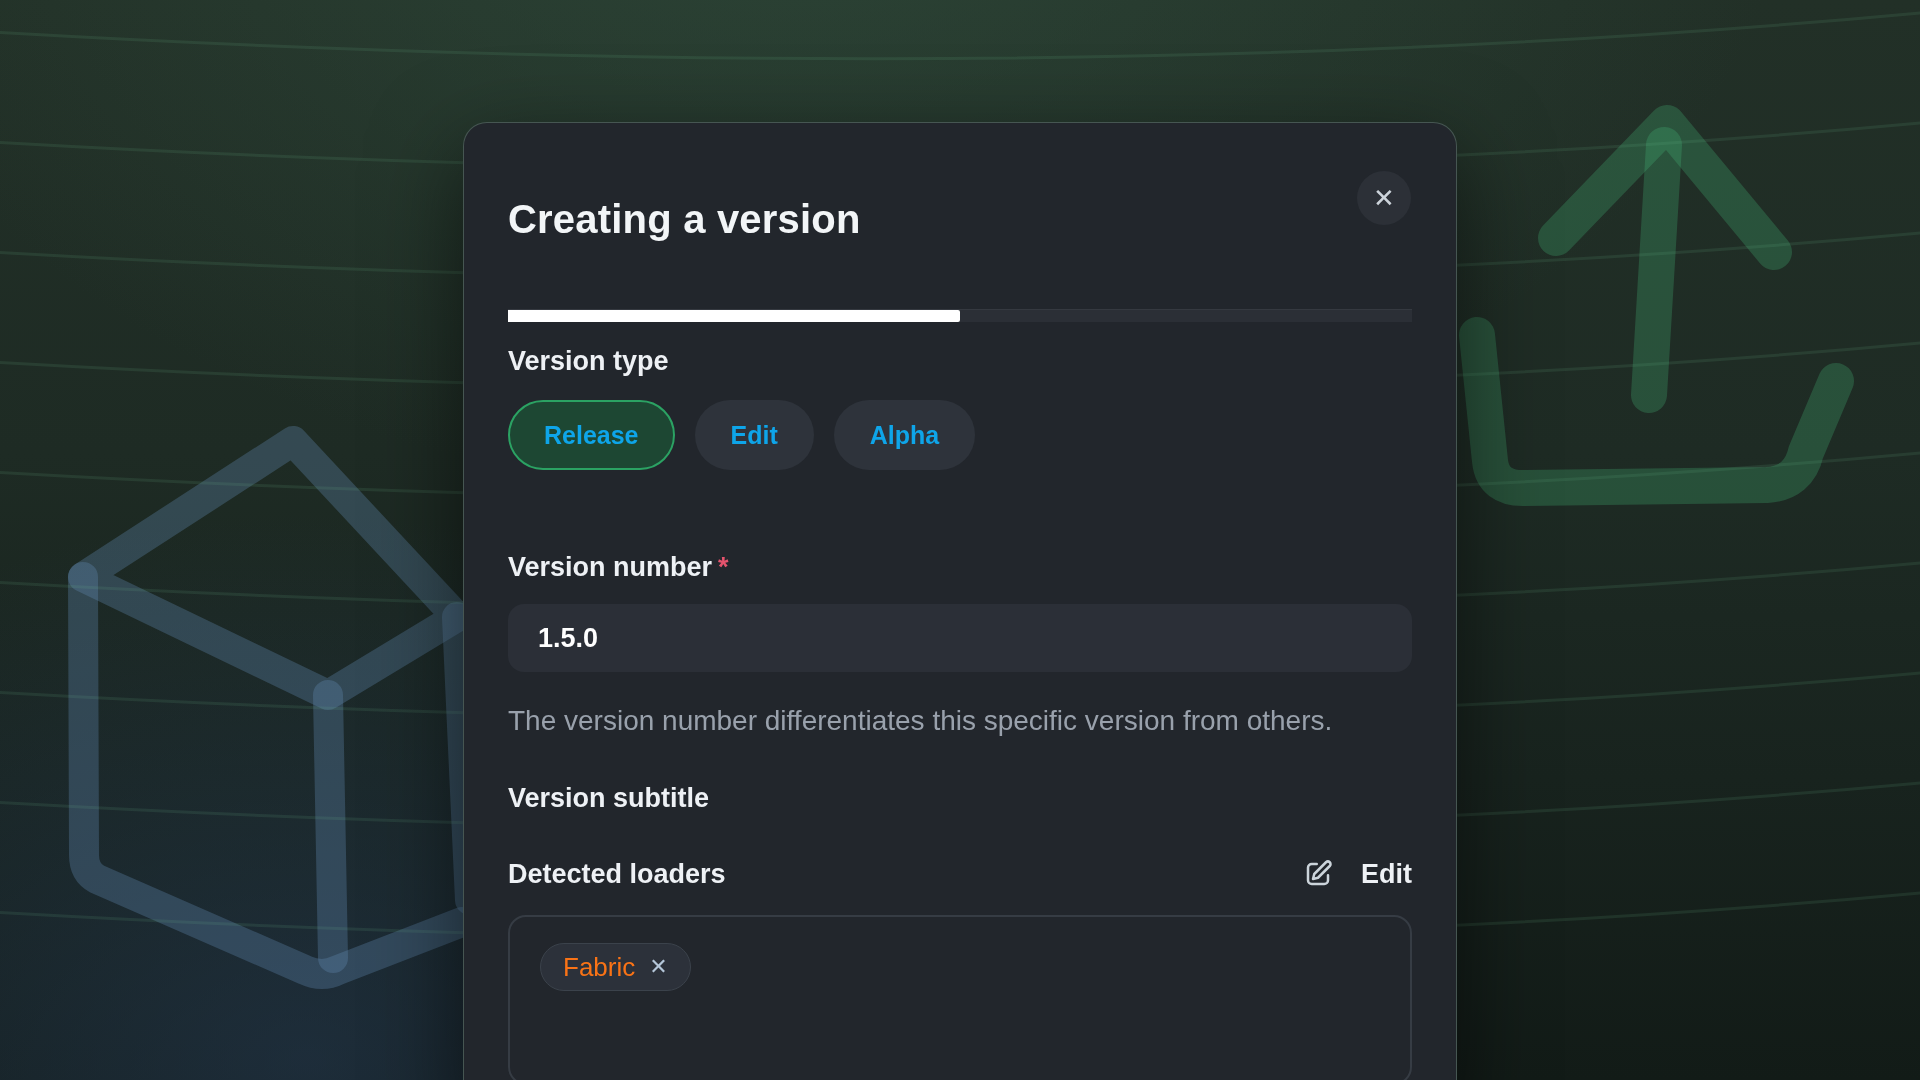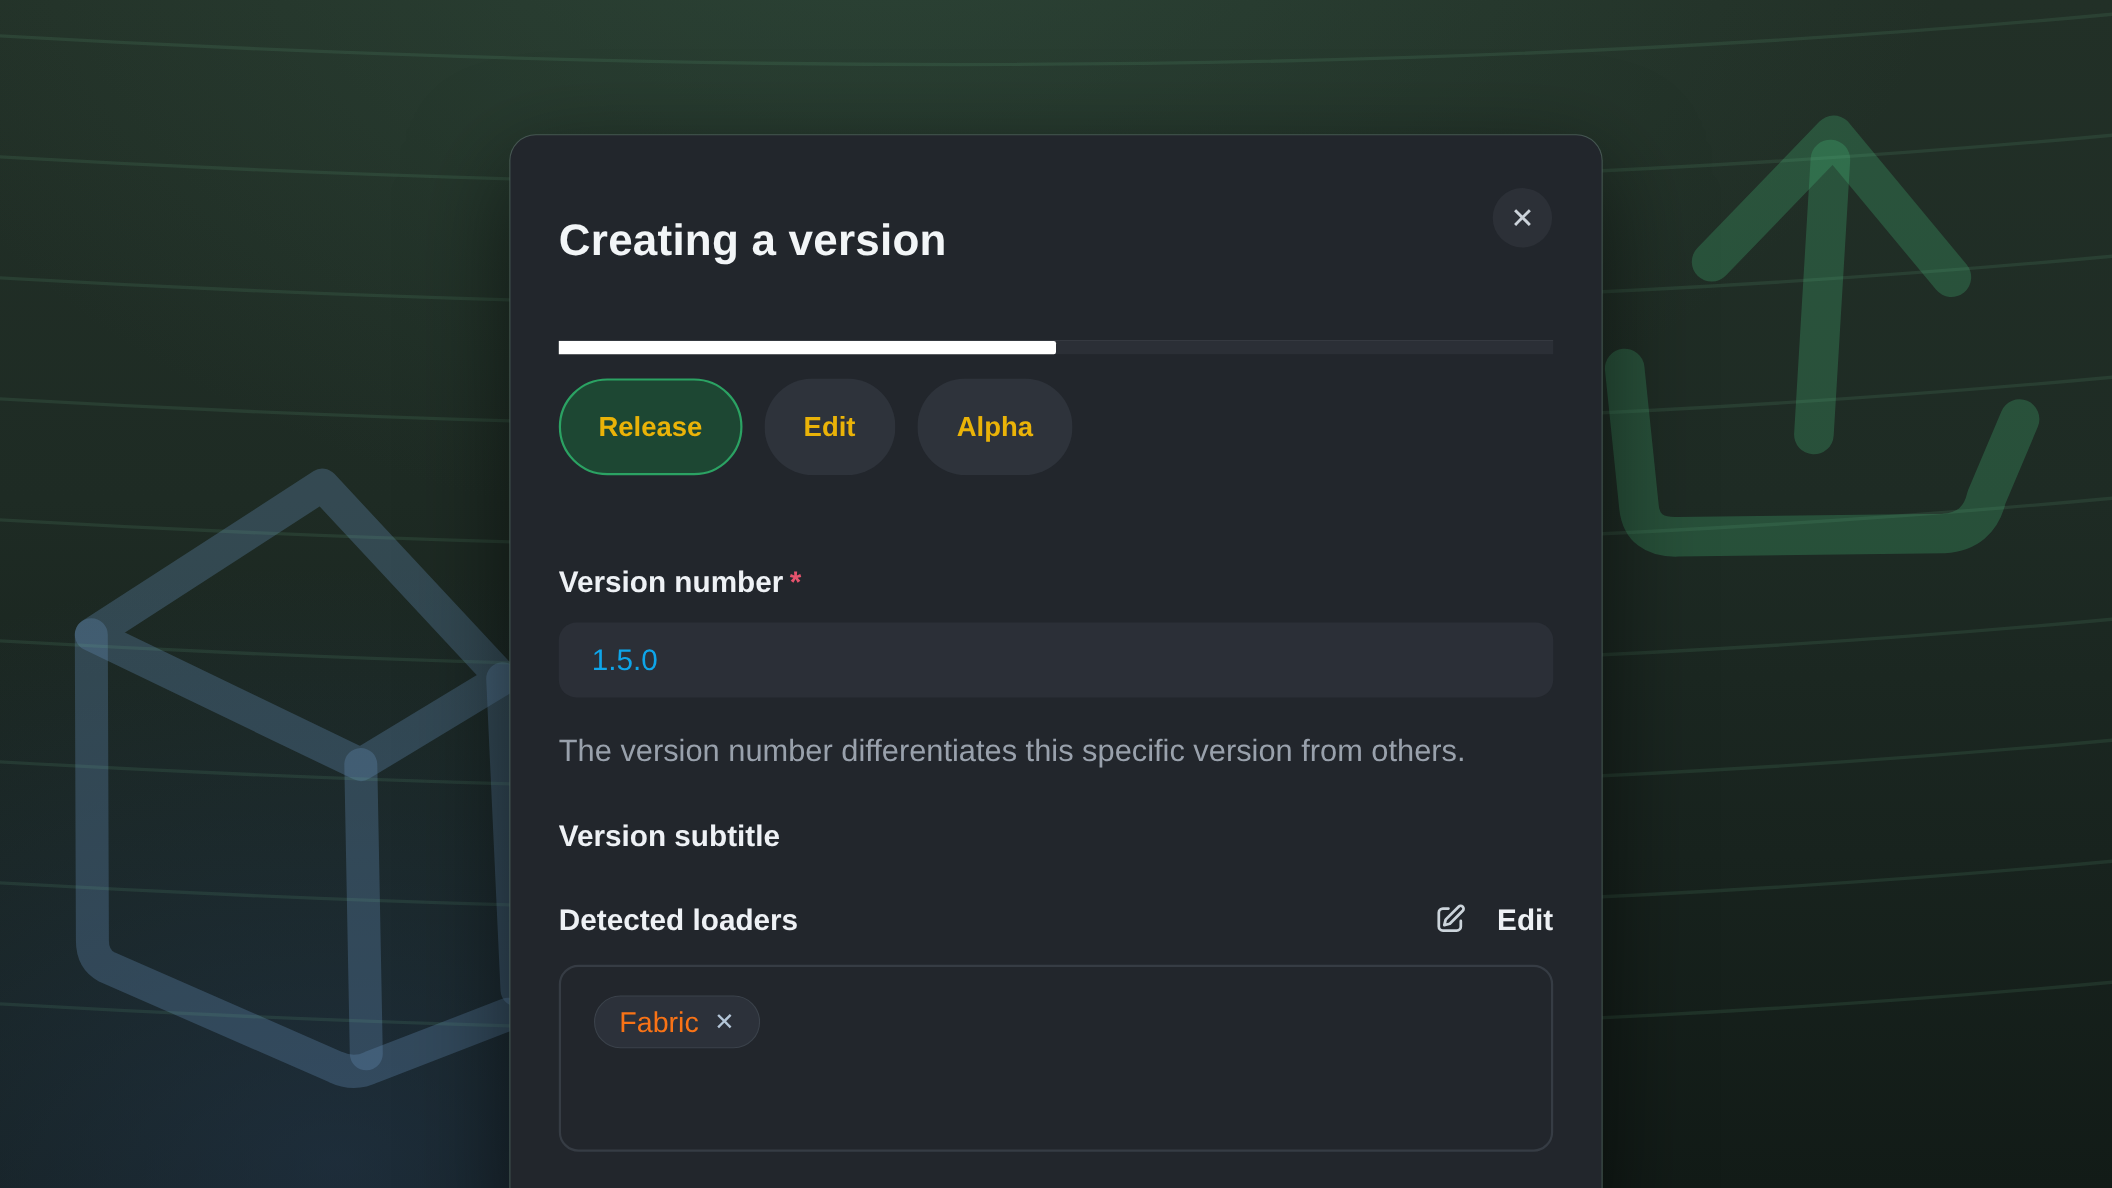--- a/index.html
+++ b/index.html
@@ -24,29 +24,29 @@
     background:#2c3037; border:none; display:flex; align-items:center; justify-content:center;
     color:#ccd3da; font-size:26px; line-height:1; cursor:pointer; }
   .progress { margin-top:64px; height:13px; background:#2b2f36; border-top:1px solid rgba(255,255,255,.05); }
   .progress-fill { height:100%; background:#ffffff; border-radius:0 2px 2px 0; }
 
   .modal-body { padding:0 44px; }
   .field-label { margin-top:22px; font-size:27px; line-height:34px; font-weight:700; color:#eef1f5; }
   .req { color:#e5536d; font-weight:700; margin-left:6px; }
 
   .pill-row { margin-top:22px; display:flex; gap:20px; }
-  .pill { height:88px; padding:0 34px; border-radius:999px; display:flex; align-items:center; justify-content:center;
-    font-family:inherit; font-size:25px; font-weight:700; color:#eab308; cursor:pointer;
+  .pill { height:70px; padding:0 34px; border-radius:999px; display:flex; align-items:center; justify-content:center;
+    font-family:inherit; font-size:25px; font-weight:700; color:#0ea5e9; cursor:pointer;
     background:#2e333b; border:2px solid transparent; }
   .pill.selected { background:#1d4733; border-color:#2ba263; }
 
   .label-gap { margin-top:80px; }
   .text-input { display:block; margin-top:20px; width:100%; height:68px; border-radius:16px;
     background:#2b2f37; border:none; outline:none; padding:0 30px;
-    font-family:inherit; font-size:27px; font-weight:400; color:#0ea5e9; }
+    font-family:inherit; font-size:27px; font-weight:700; color:#ffffff; }
   .help-text { margin-top:27px; width:860px; font-size:28px; line-height:44px; font-weight:400; color:#99a1ac; }
   .label-gap2 { margin-top:38px; }
 
   .loaders-row { margin-top:42px; display:flex; align-items:center; justify-content:space-between; }
   .edit-btn { display:flex; align-items:center; gap:28px; background:none; border:none; cursor:pointer;
     font-family:inherit; font-size:27px; font-weight:700; color:#eef1f5; }
   .edit-btn svg { display:block; }
 
   .loaders-box { margin-top:24px; height:170px; border:2px solid #363c44; border-radius:18px; padding:26px 30px; }
   .chip { display:inline-flex; align-items:center; gap:14px; height:48px; padding:0 22px; border-radius:999px;
@@ -94,20 +94,21 @@
       <button class="close-btn">
         <span>✕</span>
       </button>
       <div class="progress">
         <div class="progress-fill" style="width: 50%;"></div>
       </div>
     </div>
 
     <div class="modal-body">
 
+      <div class="field-label">Version type</div>
       <div class="pill-row">
         <button class="pill selected">Release</button>
         <button class="pill">Edit</button>
         <button class="pill">Alpha</button>
       </div>
 
       <div class="field-label label-gap">
         <span>Version number</span><span class="req">*</span>
       </div>
       <input class="text-input" type="text" value="1.5.0" style="">

